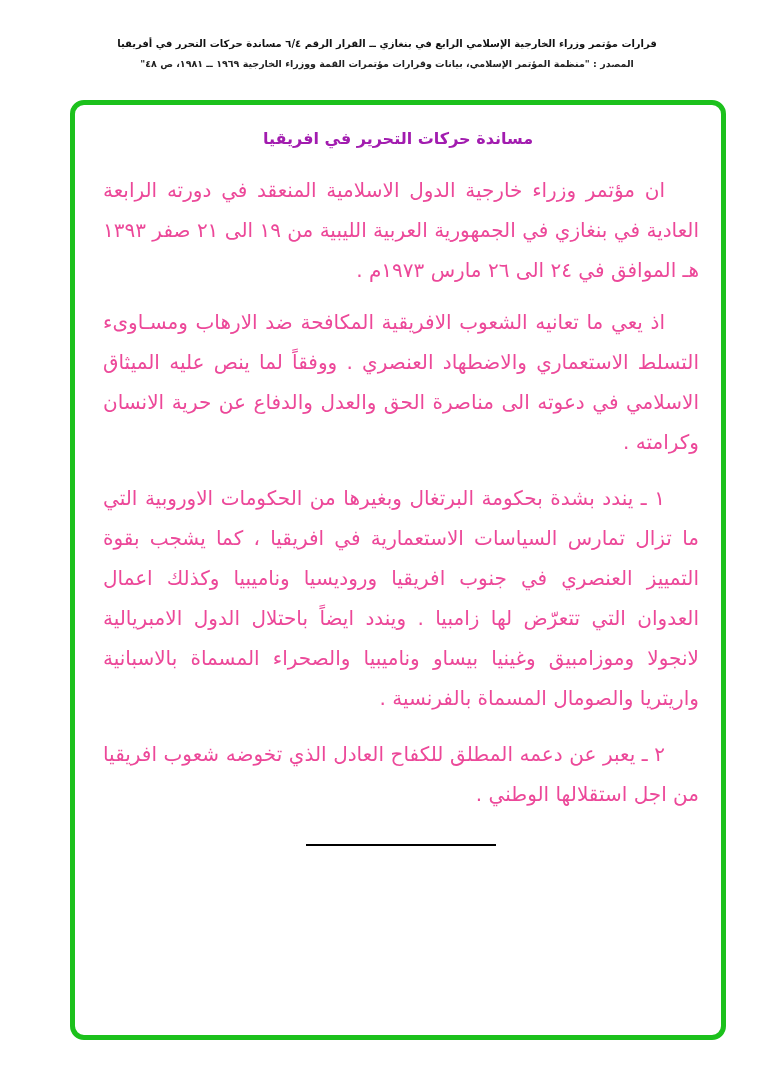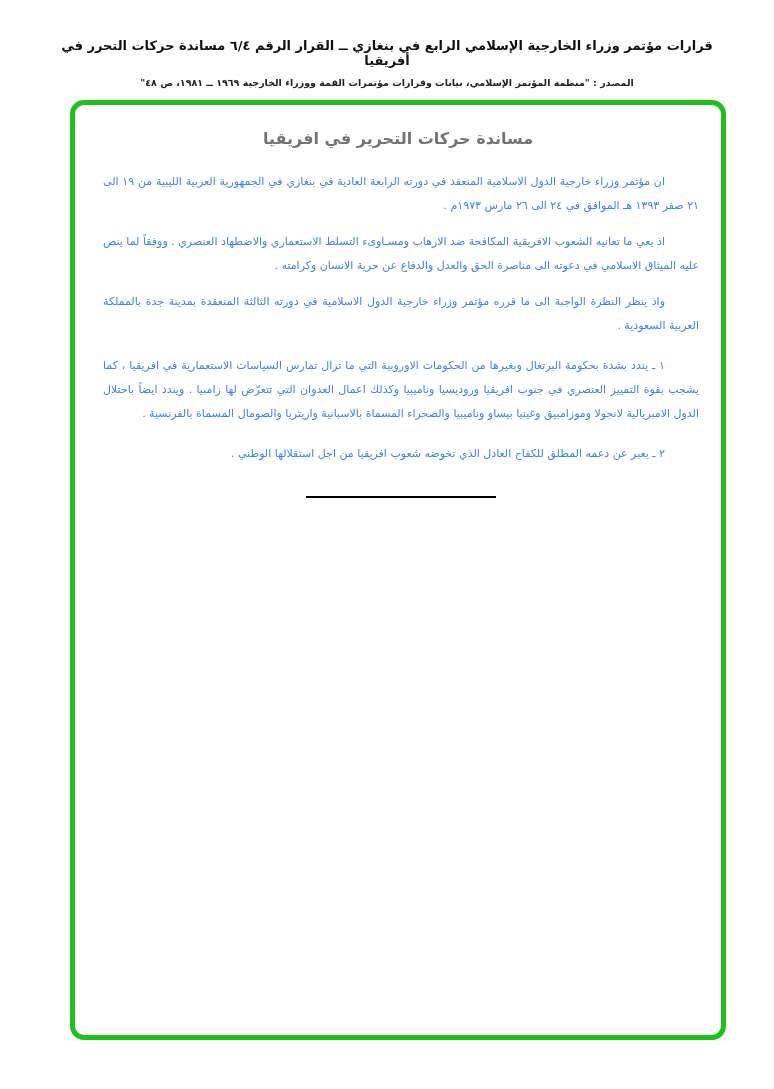--- a/index.html
+++ b/index.html
@@ -20,21 +20,21 @@
   .page-header {
     position: absolute;
     top: 38px;
     left: 0;
     width: 100%;
     text-align: center;
     direction: rtl;
     color: #111111;
   }
   .page-header .header-title {
-    font-size: 13px;
+    font-size: 10px;
     font-weight: 700;
     letter-spacing: 0;
     padding: 0 40px;
   }
   .page-header .header-source {
     margin-top: 9px;
     font-size: 9.5px;
     font-weight: 700;
     color: #222222;
   }
@@ -59,32 +59,32 @@
     text-align: center;
     font-weight: 700;
     font-size: 16px;
     color: #141414;
   }
   .doc-subtitle {
     margin-top: 24px;
     text-align: center;
     font-weight: 700;
     font-size: 16px;
-    color: #737373;
+    color: #a21caf;
   }
   .doc-body {
     margin-top: 22px;
     padding: 0 22px 0 28px;
   }
   .doc-para {
     direction: rtl;
     text-align: justify;
-    font-size: 11px;
-    line-height: 24px;
-    color: #3b82f6;
+    font-size: 20px;
+    line-height: 40px;
+    color: #ec4899;
     text-indent: 34px;
     margin-bottom: 12px;
   }
   .doc-para.numbered {
     margin-top: 16px;
   }
   .end-rule {
     width: 190px;
     height: 2px;
     background: #000000;
@@ -103,21 +103,20 @@
 
   <div class="scan-frame" style="border-color: rgb(28, 193, 28);">
     <div class="doc">
 
 
       <div class="doc-subtitle">مساندة حركات التحرير في افريقيا</div>
 
       <div class="doc-body">
         <p class="doc-para">ان مؤتمر وزراء خارجية الدول الاسلامية المنعقد في دورته الرابعة العادية في بنغازي في الجمهورية العربية الليبية من ١٩ الى ٢١ صفر ١٣٩٣ هـ الموافق في ٢٤ الى ٢٦ مارس ١٩٧٣م .</p>
         <p class="doc-para">اذ يعي ما تعانيه الشعوب الافريقية المكافحة ضد الارهاب ومسـاوىء التسلط الاستعماري والاضطهاد العنصري . ووفقاً لما ينص عليه الميثاق الاسلامي في دعوته الى مناصرة الحق والعدل والدفاع عن حرية الانسان وكرامته .</p>
-        <p class="doc-para">واذ ينظر النظرة الواجبة الى ما قرره مؤتمر وزراء خارجية الدول الاسلامية في دورته الثالثة المنعقدة بمدينة جدة بالمملكة العربية السعودية .</p>
         <p class="doc-para numbered">١ ـ يندد بشدة بحكومة البرتغال وبغيرها من الحكومات الاوروبية التي ما تزال تمارس السياسات الاستعمارية في افريقيا ، كما يشجب بقوة التمييز العنصري في جنوب افريقيا وروديسيا وناميبيا وكذلك اعمال العدوان التي تتعرّض لها زامبيا . ويندد ايضاً باحتلال الدول الامبريالية لانجولا وموزامبيق وغينيا بيساو وناميبيا والصحراء المسماة بالاسبانية واريتريا والصومال المسماة بالفرنسية .</p>
         <p class="doc-para numbered">٢ ـ يعبر عن دعمه المطلق للكفاح العادل الذي تخوضه شعوب افريقيا من اجل استقلالها الوطني .</p>
 
         <div class="end-rule"></div>
       </div>
 
     </div>
   </div>
 
 </div>

